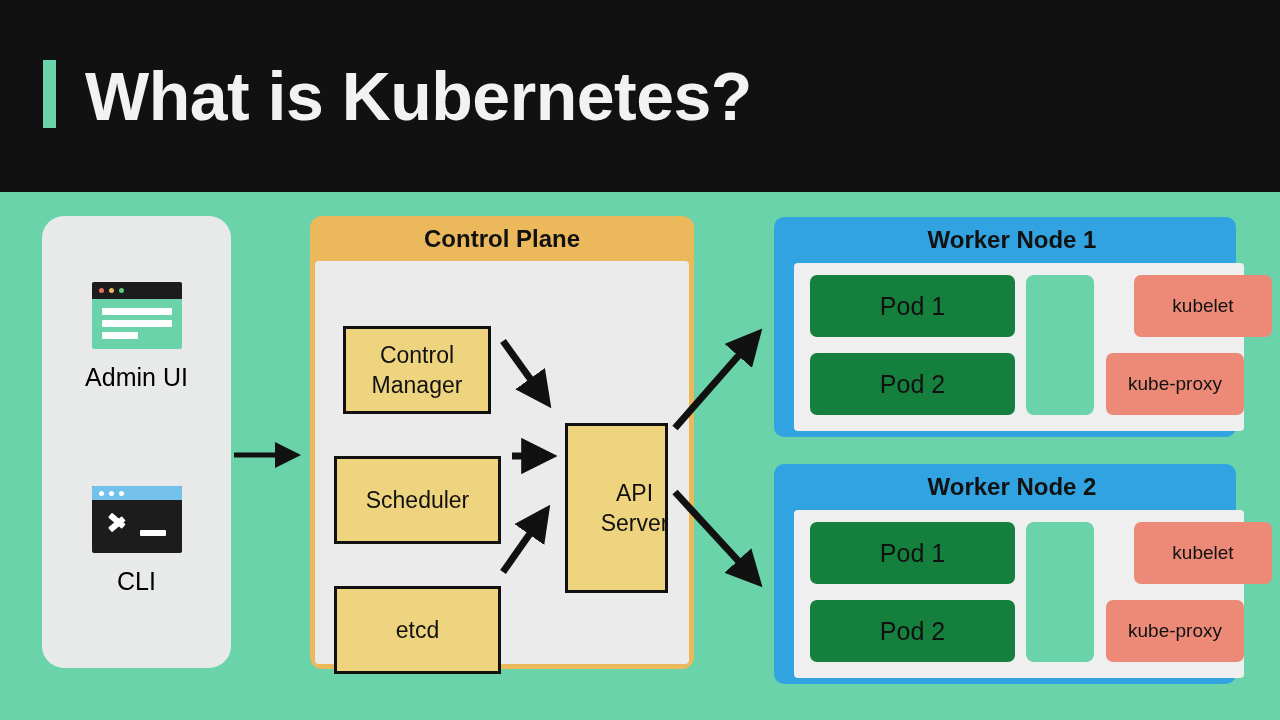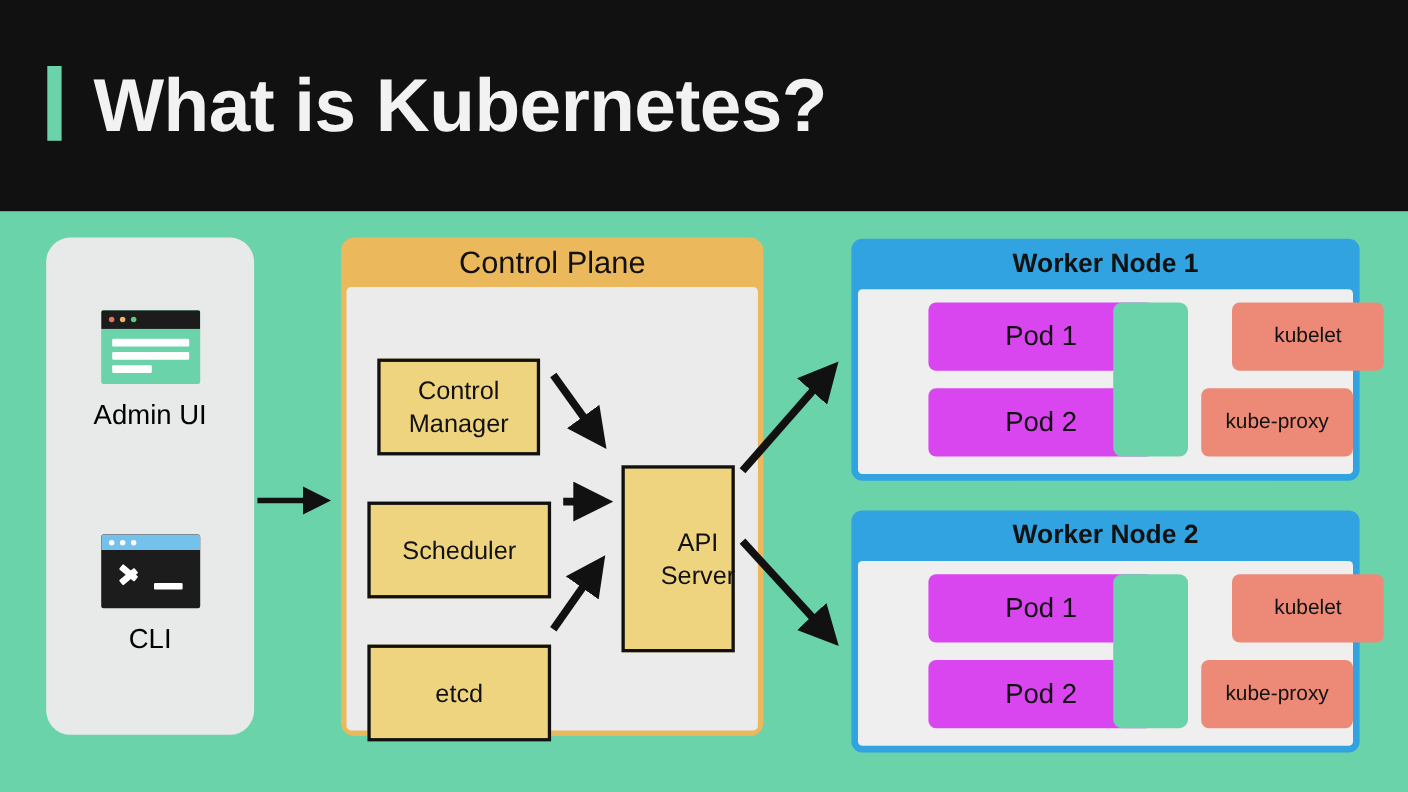--- a/index.html
+++ b/index.html
@@ -144,22 +144,22 @@
     left: 310px; top: 216px;
     width: 384px; height: 453px;
     background: #EBB85C;
     border-radius: 12px;
     padding: 0 5px 5px 5px;
   }
   #control-plane-header {
     height: 45px;
     line-height: 45px;
     text-align: center;
-    font-size: 28px;
-    font-weight: 400;
+    font-size: 24px;
+    font-weight: 700;
     color: #111111;
   }
   #control-plane-body {
     position: relative;
     width: 374px;
     height: 403px;
     background: #EBEBEB;
     border-radius: 4px;
   }
 
@@ -179,21 +179,21 @@
   #cp-scheduler       { left: 19px;  top: 195px; width: 167px; height: 88px; }
   #cp-etcd            { left: 19px;  top: 325px; width: 167px; height: 88px; }
   #cp-api-server      { left: 250px; top: 162px; width: 103px; height: 170px; padding-left: 36px; }
 
   
   .worker-node {
     position: absolute;
     width: 462px; height: 220px;
     background: #31A3E0;
     border-radius: 10px;
-    padding: 0 6px 6px 6px;
+    padding: 0 6px 6px 20px;
   }
   #worker-node-1 { left: 774px; top: 217px; }
   #worker-node-2 { left: 774px; top: 464px; }
 
   .worker-header {
     height: 46px;
     line-height: 46px;
     text-align: center;
     font-size: 24px;
     font-weight: 700;
@@ -204,26 +204,25 @@
     width: 450px;
     height: 168px;
     background: #EFEFEF;
     border-radius: 4px;
   }
 
   .wn-pod {
     position: absolute;
     left: 16px;
     width: 205px; height: 62px;
-    background: #d946ef;
+    background: #15803d;
     border-radius: 7px;
     display: flex; align-items: center; justify-content: center;
     font-size: 25px;
     color: #111111;
-    margin-left: 48px;
   }
   .wn-pod.p1 { top: 12px; }
   .wn-pod.p2 { top: 90px; }
 
   .wn-spacer {
     position: absolute;
     left: 232px; top: 12px;
     width: 68px; height: 140px;
     background: #6BD3AA;
     border-radius: 8px;

